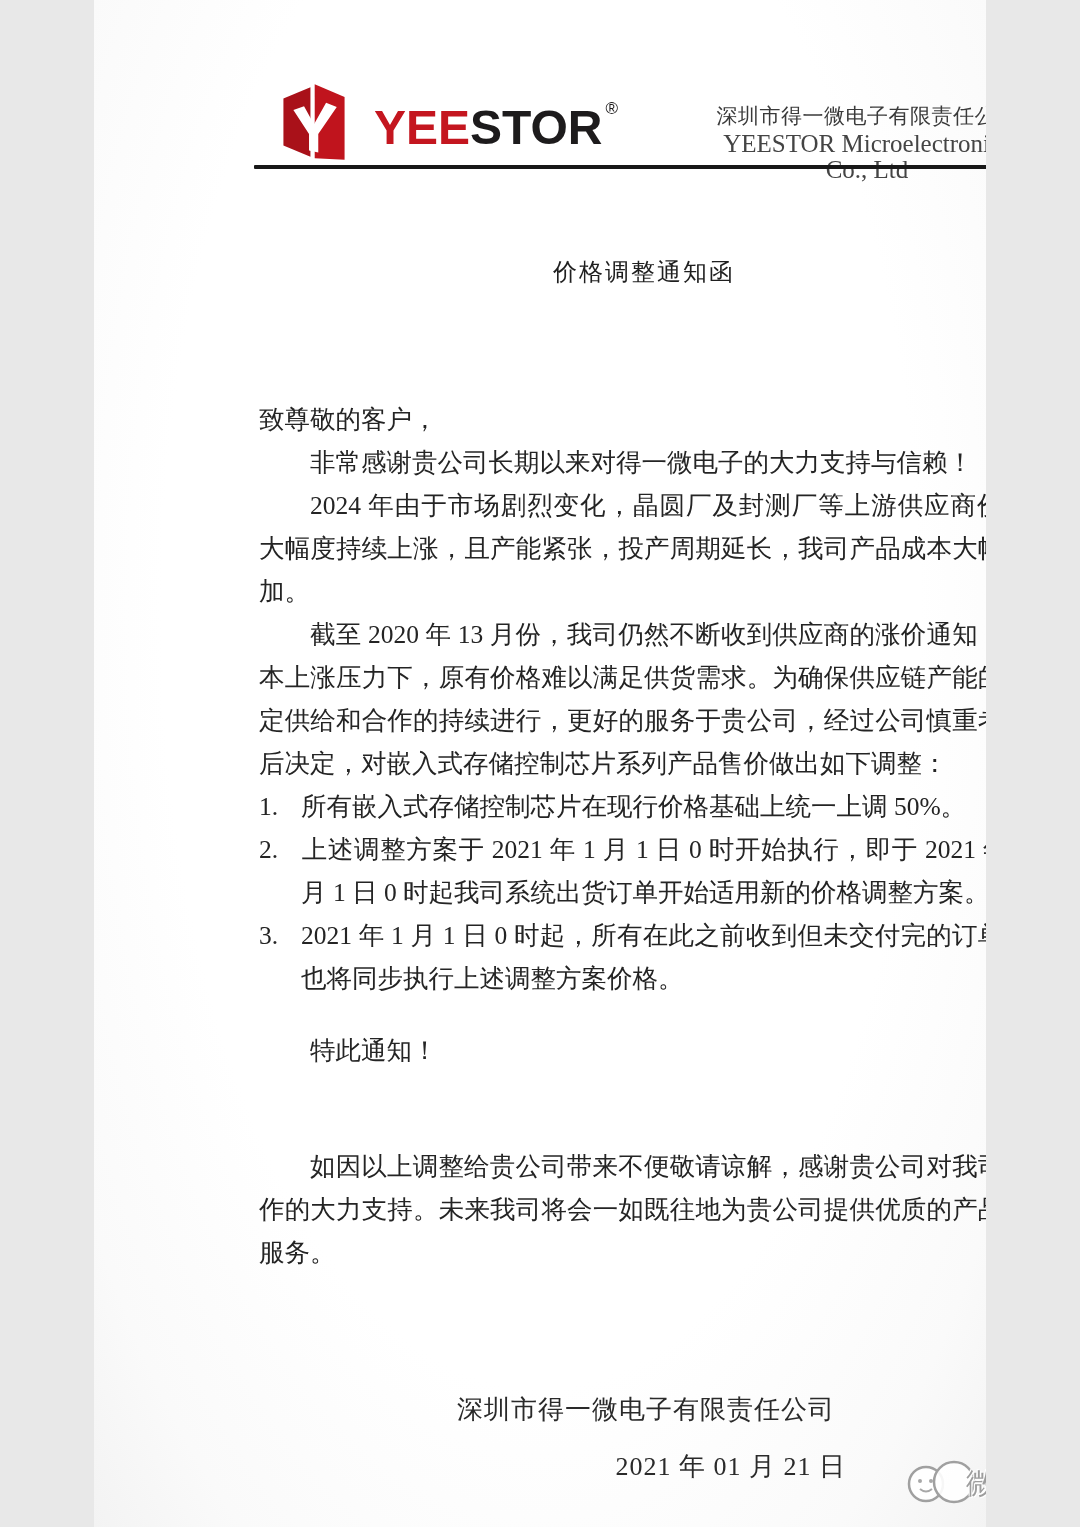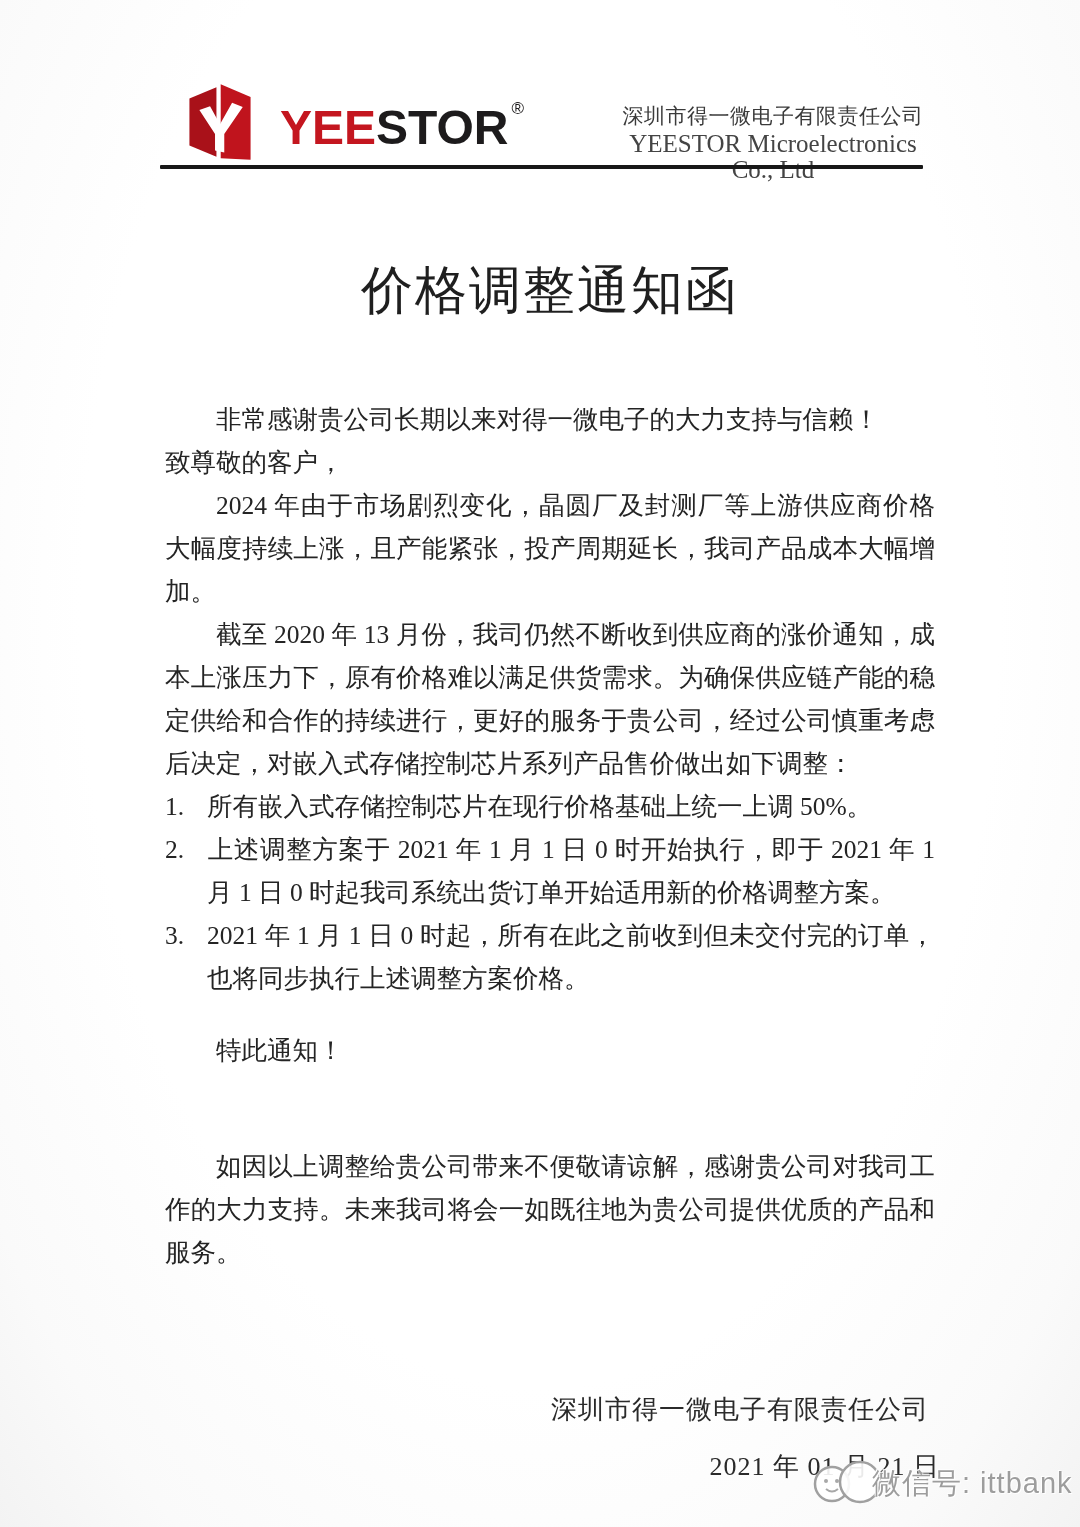--- a/index.html
+++ b/index.html
@@ -1,19 +1,19 @@
 <!DOCTYPE html>
 <html><head>
 <meta charset="utf-8">
 <style>
   * { margin: 0; padding: 0; box-sizing: border-box; }
   html, body { background: #e8e8e8; }
   .page {
     position: relative;
-    width: 1080px;
+    width: 892px;
     height: 1527px;
     margin: 0 auto;
     background: radial-gradient(ellipse at 50% 40%, #ffffff 60%, #fafafa 85%, #f3f3f3 100%);
     overflow: hidden;
     font-family: "Liberation Serif", "DejaVu Serif", serif;
     color: #222;
   }
 
   
   .logo-wrap { position: absolute; left: 188px; top: 82px; display: flex; align-items: center; }
@@ -43,21 +43,21 @@
   .company-cn { font-size: 21px; letter-spacing: 0.5px; line-height: 30px; }
   .company-en { font-size: 25px; line-height: 26px; color: #444; }
   .header-rule {
     position: absolute; left: 160px; top: 165px; width: 763px; height: 4px;
     background: #181818; border-radius: 1px;
   }
 
   
   .doc-title {
     position: absolute; left: 165px; top: 256px; width: 770px;
-    text-align: center; font-size: 52px; letter-spacing: 2px;
+    text-align: center; font-size: 24px; letter-spacing: 2px;
     color: #1f1f1f; font-weight: 500;
   }
 
   
   .body-text {
     position: absolute; left: 165px; top: 398px; width: 770px;
     font-size: 25.5px; line-height: 43px;
     text-align: justify;
     color: #242424;
   }
@@ -109,22 +109,22 @@
   <div class="company-block">
     <div class="company-cn">深圳市得一微电子有限责任公司</div>
     <div class="company-en">YEESTOR Microelectronics Co., Ltd</div>
   </div>
 
   <div class="header-rule"></div>
 
   <div class="doc-title">价格调整通知函</div>
 
   <div class="body-text">
+    <div class="para salutation">致尊敬的客户，</div>
     <div class="para">非常感谢贵公司长期以来对得一微电子的大力支持与信赖！</div>
-    <div class="para salutation">致尊敬的客户，</div>
     <div class="para">2024 年由于市场剧烈变化，晶圆厂及封测厂等上游供应商价格大幅度持续上涨，且产能紧张，投产周期延长，我司产品成本大幅增加。</div>
     <div class="para">截至 2020 年 13 月份，我司仍然不断收到供应商的涨价通知，成本上涨压力下，原有价格难以满足供货需求。为确保供应链产能的稳定供给和合作的持续进行，更好的服务于贵公司，经过公司慎重考虑后决定，对嵌入式存储控制芯片系列产品售价做出如下调整：</div>
 
     <div class="list-item"><span class="num">1.</span><span>所有嵌入式存储控制芯片在现行价格基础上统一上调 50%。</span></div>
     <div class="list-item"><span class="num">2.</span><span>上述调整方案于 2021 年 1 月 1 日 0 时开始执行，即于 2021 年 1 月 1 日 0 时起我司系统出货订单开始适用新的价格调整方案。</span></div>
     <div class="list-item"><span class="num">3.</span><span>2021 年 1 月 1 日 0 时起，所有在此之前收到但未交付完的订单，也将同步执行上述调整方案价格。</span></div>
 
     <div class="notice">特此通知！</div>
     <div class="para closing">如因以上调整给贵公司带来不便敬请谅解，感谢贵公司对我司工作的大力支持。未来我司将会一如既往地为贵公司提供优质的产品和服务。</div>
   </div>

